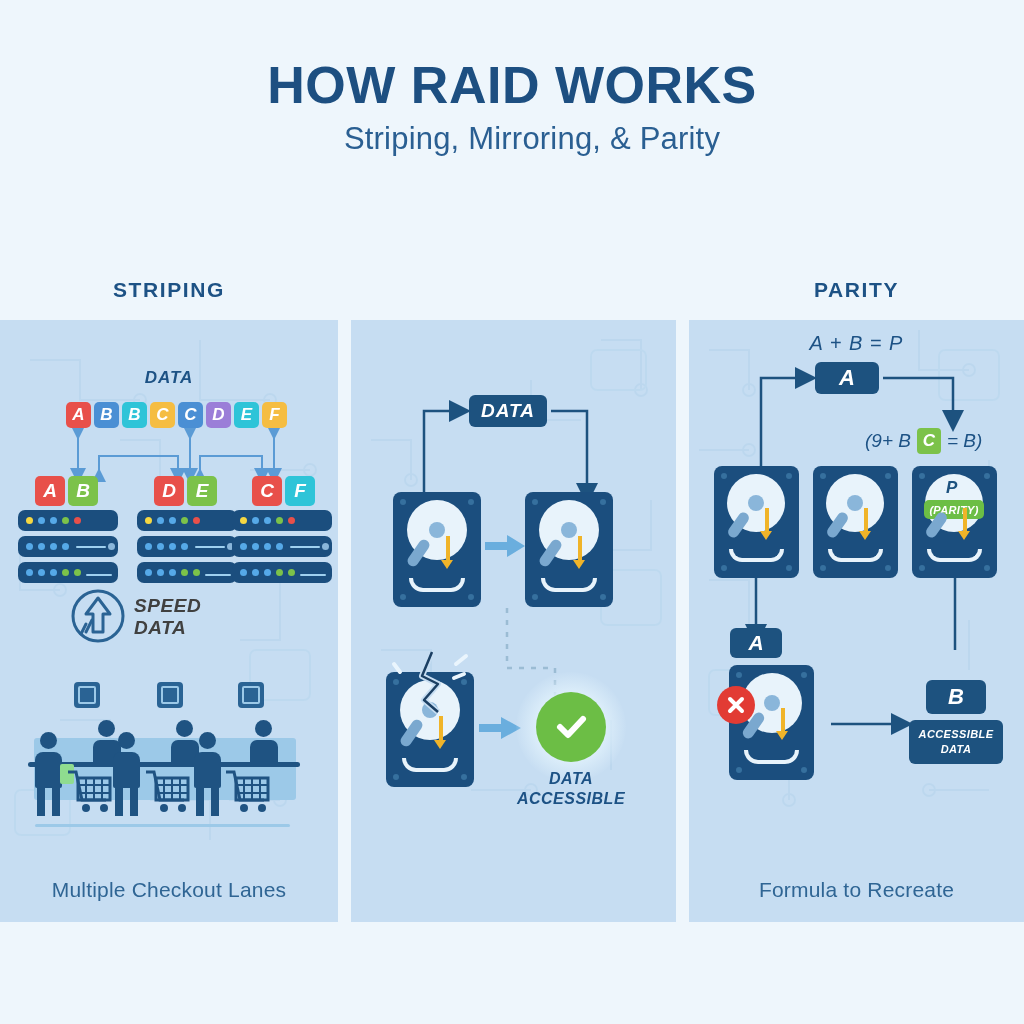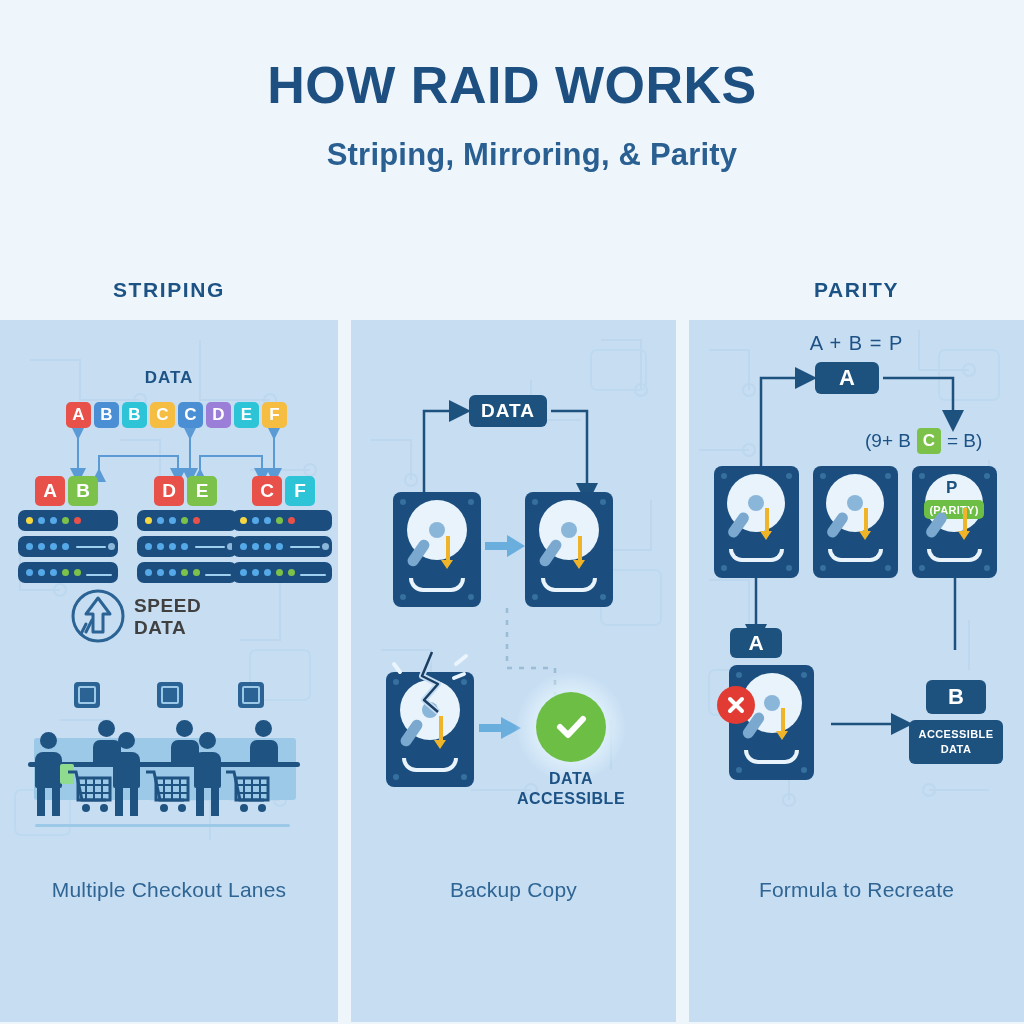--- a/index.html
+++ b/index.html
@@ -12,35 +12,35 @@
   }
   .page { position: absolute; inset: 0; }
 
   
   .title-wrap { position: absolute; top: 58px; left: 0; width: 1024px; text-align: center; }
   .title {
     font-size: 52px; font-weight: 800; letter-spacing: 0.5px;
     color: #1d4f81; line-height: 1.05;
   }
   .subtitle {
-    font-size: 31px; font-weight: 700; color: #2a5f92;
-    margin-top: 24px; letter-spacing: 0.2px; padding-left: 40px;
+    font-size: 31px; font-weight: 400; color: #2a5f92;
+    margin-top: 8px; letter-spacing: 0.2px; padding-left: 40px;
   }
 
   
   .col-headers { position: absolute; top: 278px; left: 0; width: 1024px; height: 34px; }
   .col-header {
     position: absolute; font-size: 21px; font-weight: 800;
     color: #1d5285; letter-spacing: 1.6px; text-align: center;
   }
 
   
   .panel {
-    position: absolute; top: 320px; height: 702px;
-    background: #c6ddf2; overflow: hidden;
+    position: absolute; top: 320px; height: 602px;
+    background: #c6ddf2; overflow: hidden; font-style: italic;
   }
   #panel-striping  { left: 0px;   width: 338px; }
   #panel-mirroring { left = 0; left: 351px; width: 325px; }
   #panel-parity    { left: 689px; width: 335px; }
 
   .circuit { position: absolute; inset: 0; opacity: .5; }
 
   
   .caption {
     position: absolute; top: 878px; font-size: 21px; color: #2f6594;
@@ -595,16 +595,15 @@
 
     <div class="lbl-dark" style="left:237px;top:360px;width:60px;height:34px;font-size:22px;">B</div>
 
     <div class="lbl-dark" style="left:220px;top:400px;width:94px;height:44px;flex-direction:column;font-size:11px;letter-spacing:.4px;line-height:1.35;">
       <span>ACCESSIBLE</span>
       <span>DATA</span>
     </div>
   </div>
 
   <div class="caption" style="left:0px;width:338px;">Multiple Checkout Lanes</div>
-  <div class="caption" style="left:351px;width:325px;">Backup Copy</div>
   <div class="caption" style="left:689px;width:335px;">Formula to Recreate</div>
 
 </div>
 
 </body></html>

